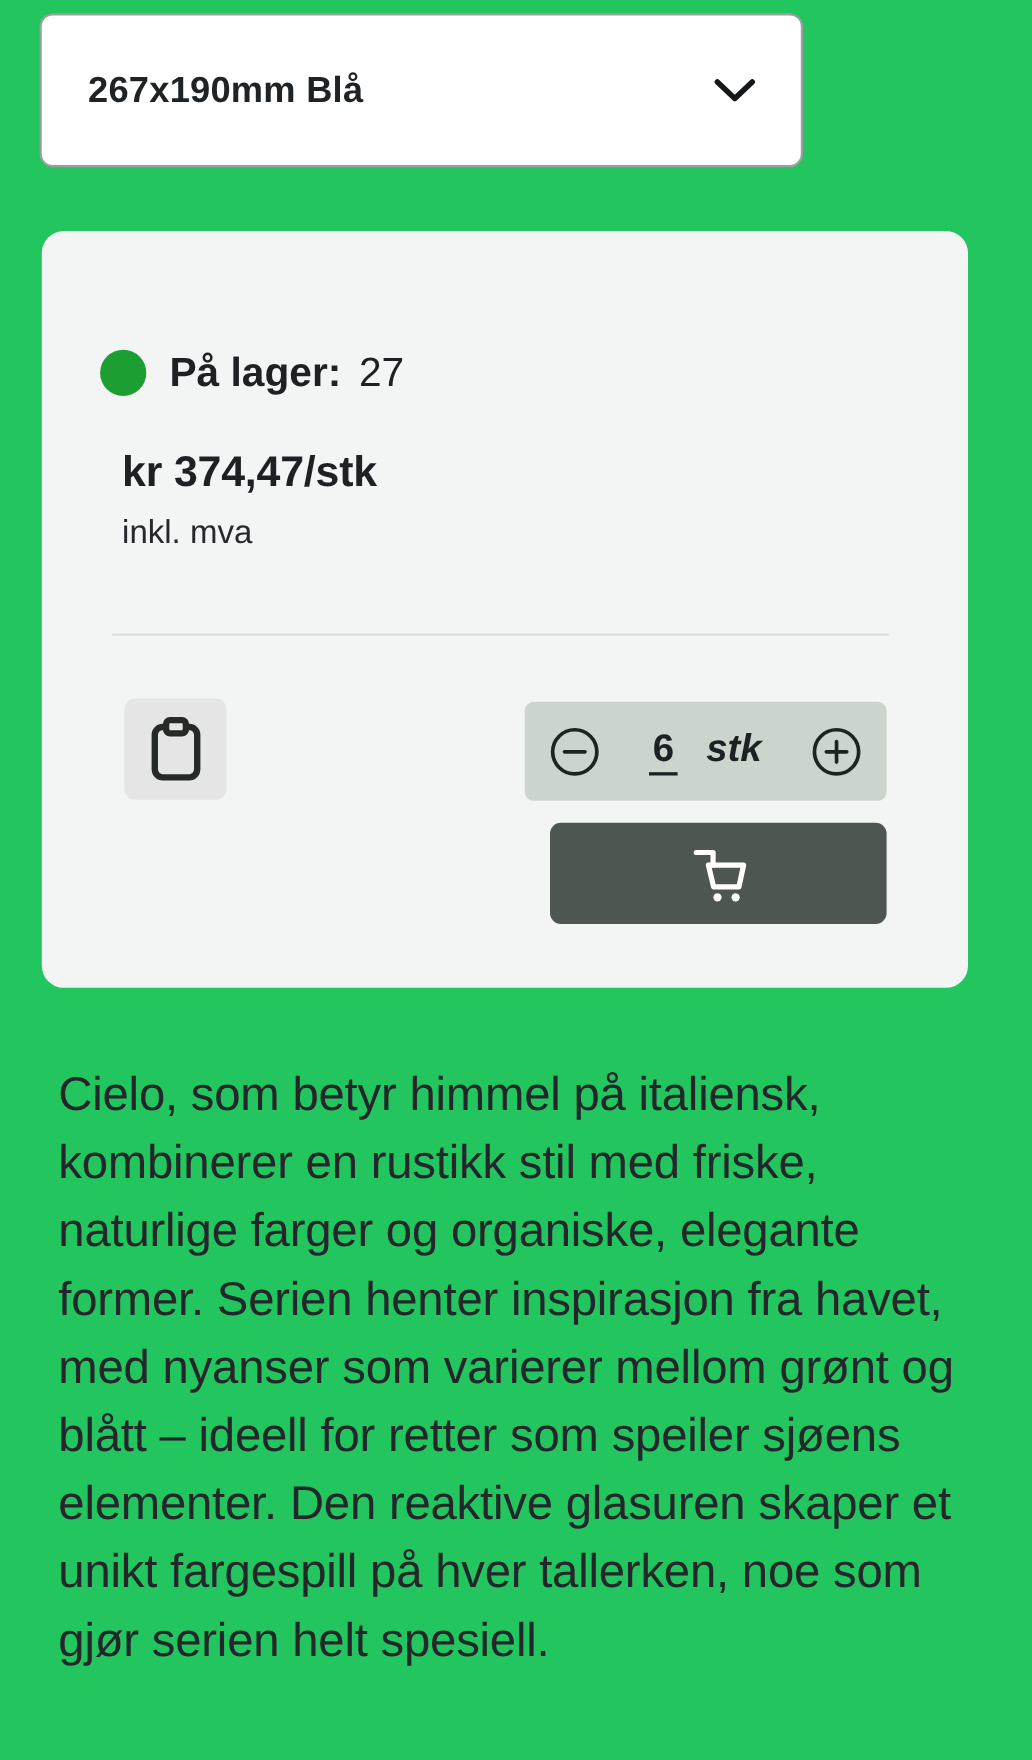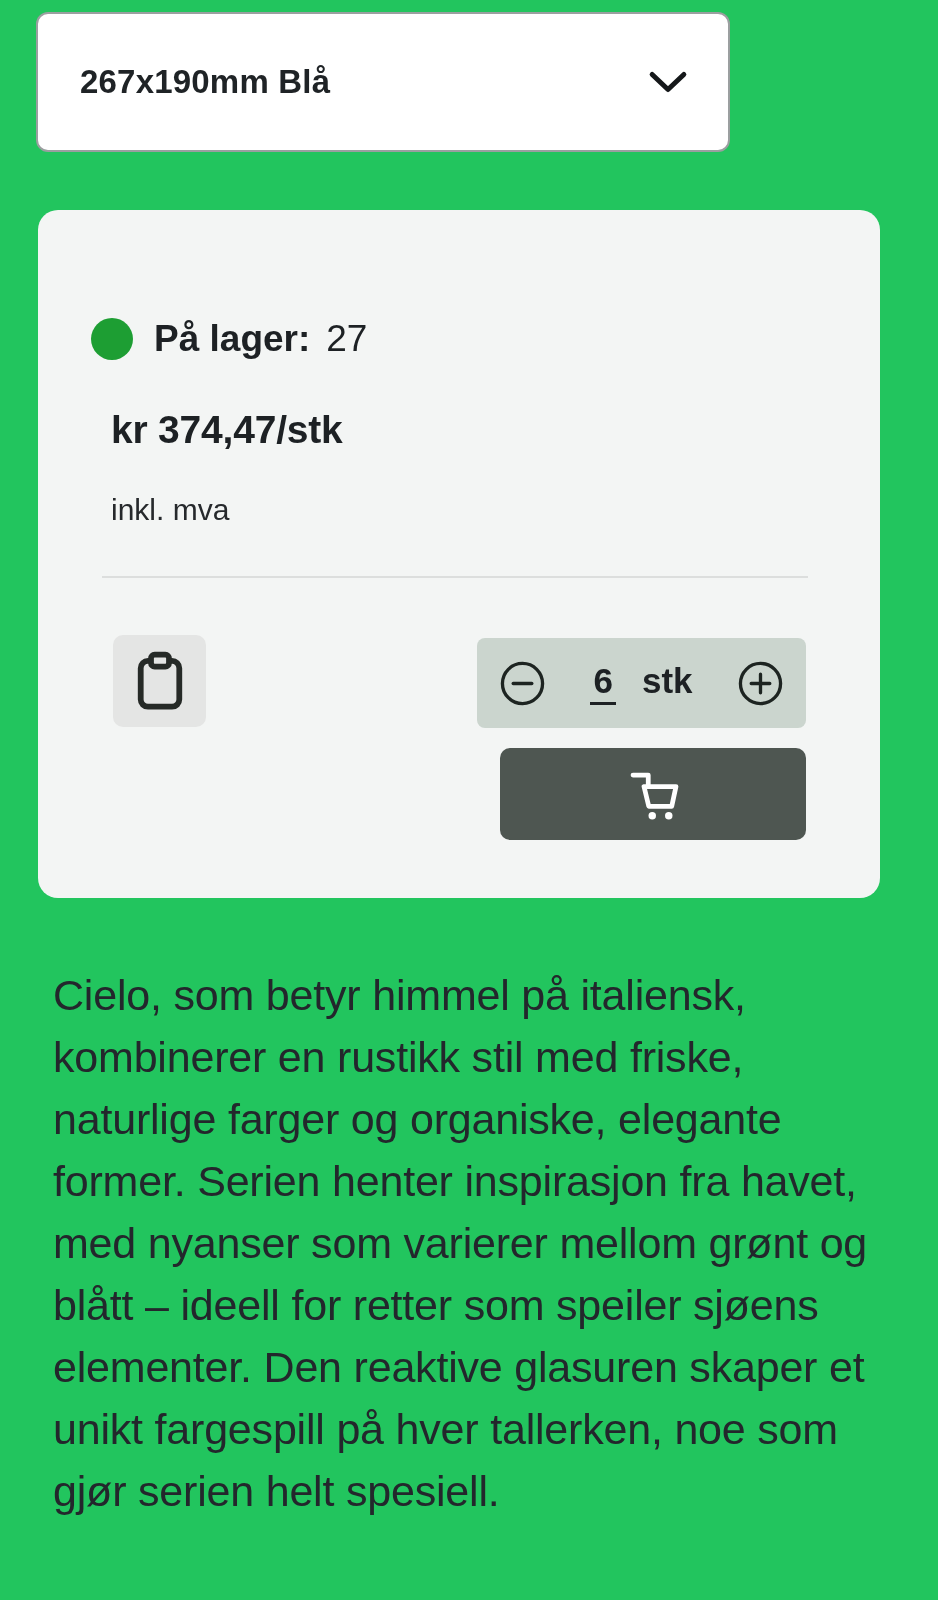--- a/index.html
+++ b/index.html
@@ -79,21 +79,20 @@
     font-weight: 700;
     color: #1d2124;
     letter-spacing: -0.2px;
   }
   .vat {
     position: absolute;
     left: 73px; top: 258px;
     font-size: 30px;
     font-weight: 400;
     color: #26292c;
-    margin-top: 25px;
   }
   .divider {
     position: absolute;
     left: 64px; top: 366px;
     width: 706px; height: 2px;
     background: #dcdedd;
   }
   .clipboard-btn {
     position: absolute;
     left: 75px; top: 425px;
@@ -139,20 +138,21 @@
     font-weight: 700;
     color: #1d2124;
     border-bottom: 3px solid #1d2124;
     padding: 0 3px 1px 3px;
     line-height: 1.15;
   }
   .unit {
     font-size: 35px;
     font-weight: 600;
     color: #1d2124;
+    font-style: italic;
   }
   .cart-btn {
     position: absolute;
     left: 462px; top: 538px;
     width: 306px; height: 92px;
     background: #4e5651;
     border: none;
     border-radius: 10px;
     display: flex;
     align-items: center;

